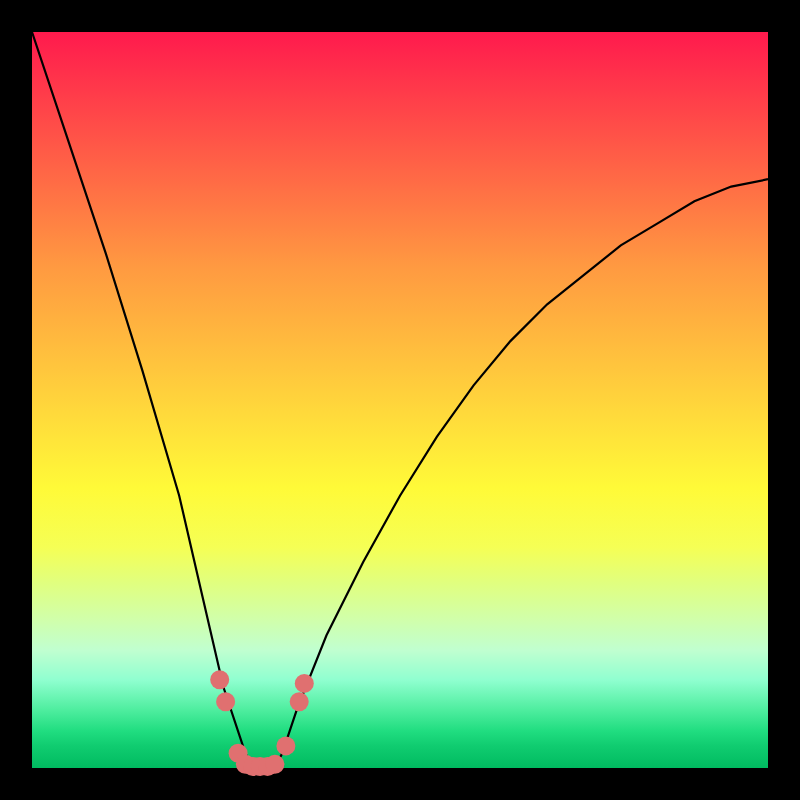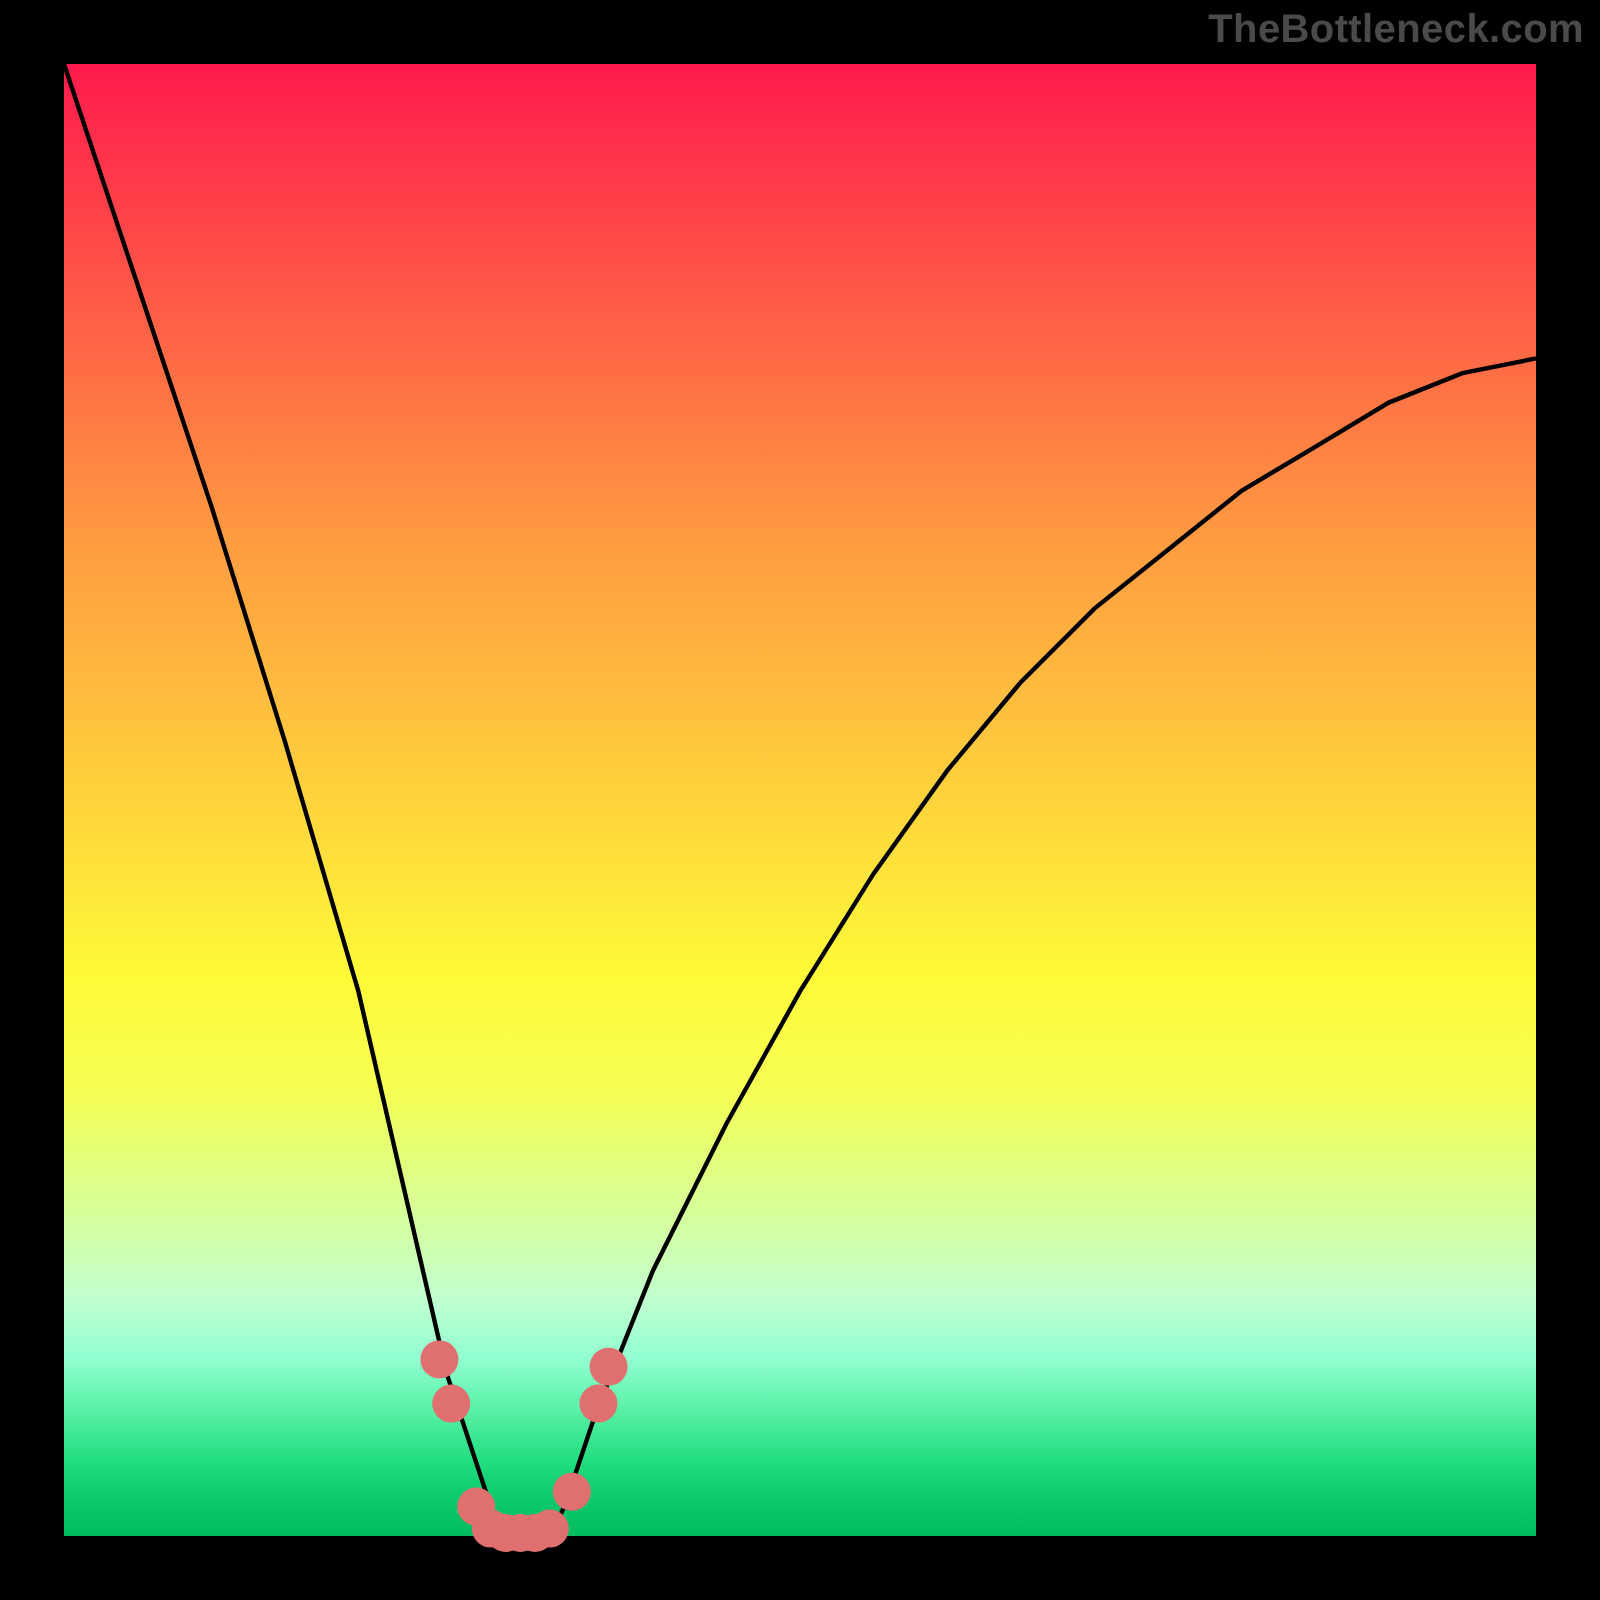--- a/index.html
+++ b/index.html
@@ -50,21 +50,20 @@
     left: 0; top: 0;
     width: 800px; height: 800px;
     pointer-events: none;
   }
 </style>
 </head>
 <body>
 
 <div class="frame">
   <div class="plot-area"></div>
-  <div class="watermark">TheBottleneck.com</div>
   <svg class="curve" viewBox="0 0 800 800">
     <g>
         <path d="M32.0 32.0 L68.8 142.4 L105.6 252.8 L142.4 370.6 L179.2 495.7 L201.3 591.4 L223.4 687.0 L245.4 753.3 L252.8 768.0 L260.2 768.0 L267.5 768.0 L274.9 768.0 L282.2 753.3 L297.0 709.1 L326.4 635.5 L363.2 561.9 L400.0 495.7 L436.8 436.8 L473.6 385.3 L510.4 341.1 L547.2 304.3 L584.0 274.9 L620.8 245.4 L657.6 223.4 L694.4 201.3 L731.2 186.6 L768.0 179.2" fill="none" stroke="#000000" stroke-width="2.2"></path>
       </g>
     <g>
         <circle cx="219.7" cy="679.7" r="9.5" fill="#e07070"></circle>
         <circle cx="225.6" cy="701.8" r="9.5" fill="#e07070"></circle>
         <circle cx="238.1" cy="753.3" r="9.5" fill="#e07070"></circle>
         <circle cx="245.4" cy="764.3" r="9.5" fill="#e07070"></circle>
         <circle cx="252.8" cy="766.5" r="9.5" fill="#e07070"></circle>

